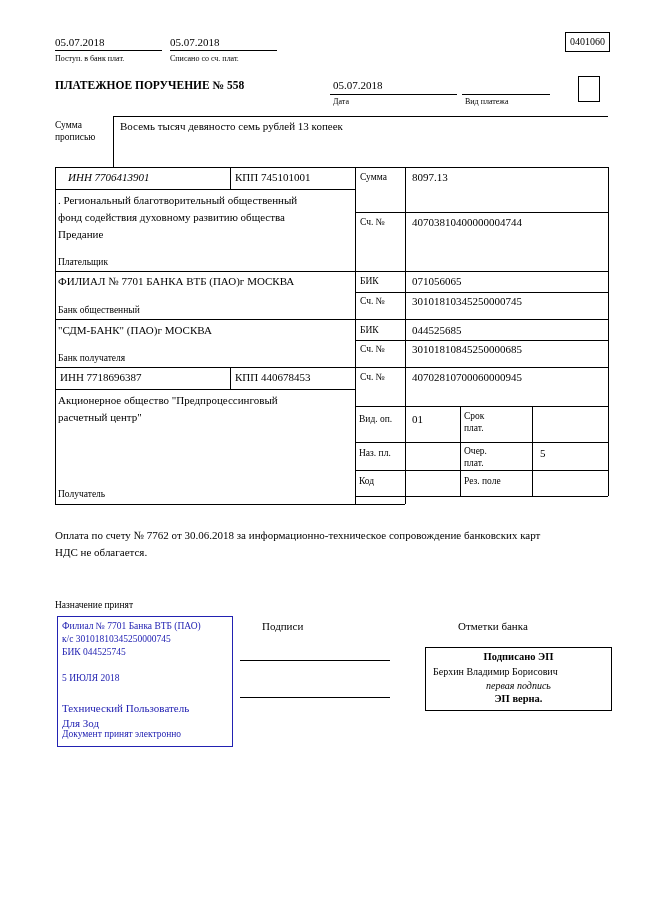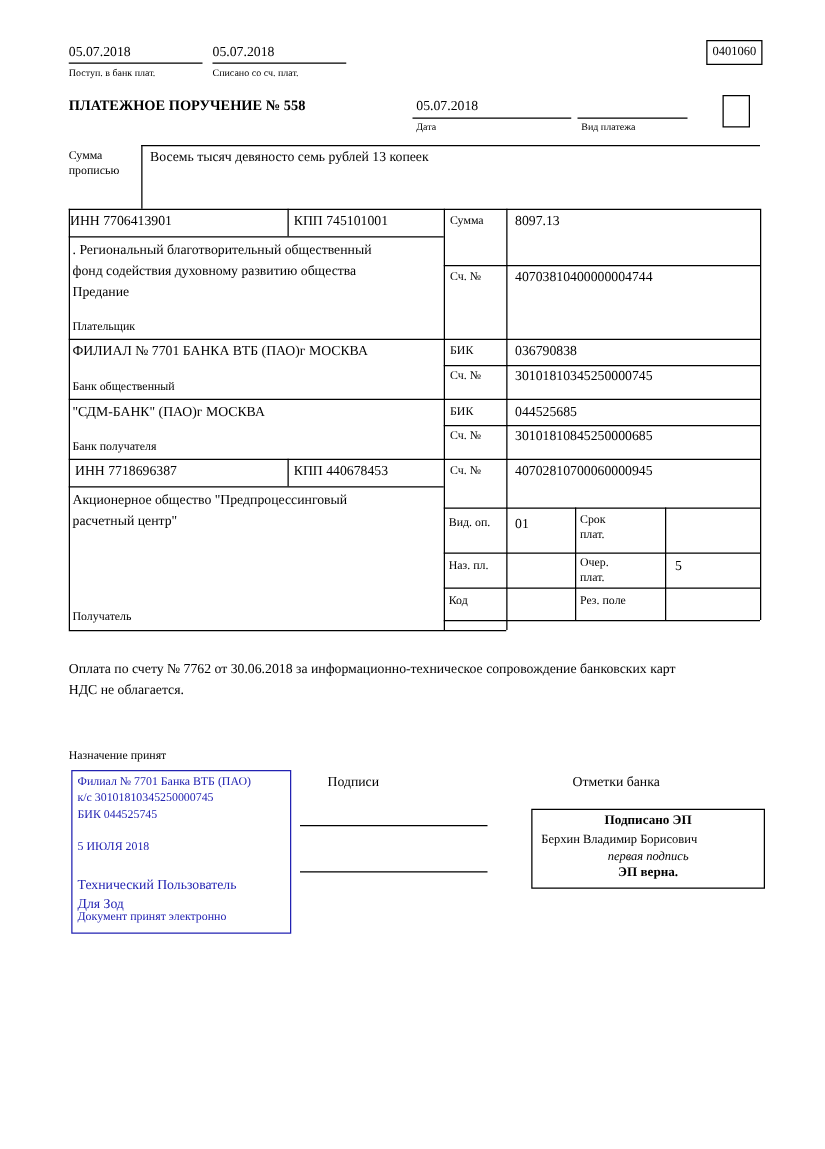--- a/index.html
+++ b/index.html
@@ -67,33 +67,33 @@
 
   <div class="vl" style="left:55px;top:167px;height:337px;"></div>
   <div class="vl" style="left:230px;top:167px;height:22px;"></div>
   <div class="vl" style="left:230px;top:367px;height:22px;"></div>
   <div class="vl" style="left:355px;top:167px;height:337px;"></div>
   <div class="vl" style="left:405px;top:167px;height:337px;"></div>
   <div class="vl" style="left:460px;top:406px;height:90px;"></div>
   <div class="vl" style="left:532px;top:406px;height:90px;"></div>
   <div class="vl" style="left:608px;top:167px;height:329px;"></div>
 
-  <div class="t" style="left:56px;top:171px;">ИНН 7706413901</div>
+  <div class="t" style="left:68px;top:171px;font-style:italic;">ИНН 7706413901</div>
   <div class="t" style="left:235px;top:171px;">КПП 745101001</div>
   <div class="t lbl" style="left:360px;top:172px;">Сумма</div>
   <div class="t" style="left:412px;top:171px;">8097.13</div>
 
   <div class="wrap" style="left:58px;top:192px;width:252px;">. Региональный благотворительный общественный фонд содействия духовному развитию общества Предание</div>
   <div class="t lbl" style="left:360px;top:217px;">Сч. №</div>
   <div class="t" style="left:412px;top:216px;">40703810400000004744</div>
   <div class="t lbl" style="left:58px;top:257px;">Плательщик</div>
 
   <div class="t" style="left:58px;top:275px;">ФИЛИАЛ № 7701 БАНКА ВТБ (ПАО)г МОСКВА</div>
   <div class="t lbl" style="left:360px;top:276px;">БИК</div>
-  <div class="t" style="left:412px;top:275px;">036790838</div>
+  <div class="t" style="left:412px;top:275px;">071056065</div>
   <div class="t lbl" style="left:360px;top:296px;">Сч. №</div>
   <div class="t" style="left:412px;top:295px;">30101810345250000745</div>
   <div class="t lbl" style="left:58px;top:305px;">Банк общественный</div>
 
   <div class="t" style="left:58px;top:324px;">"СДМ-БАНК" (ПАО)г МОСКВА</div>
   <div class="t lbl" style="left:360px;top:325px;">БИК</div>
   <div class="t" style="left:412px;top:324px;">044525685</div>
   <div class="t lbl" style="left:360px;top:344px;">Сч. №</div>
   <div class="t" style="left:412px;top:343px;">30101810845250000685</div>
   <div class="t lbl" style="left:58px;top:353px;">Банк получателя</div>

